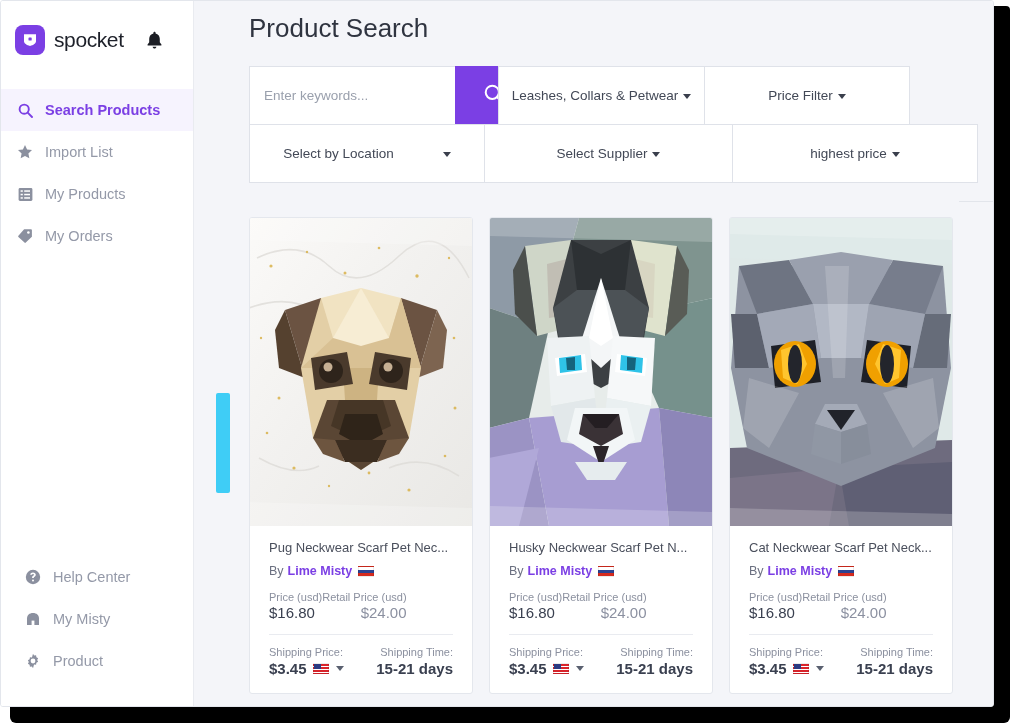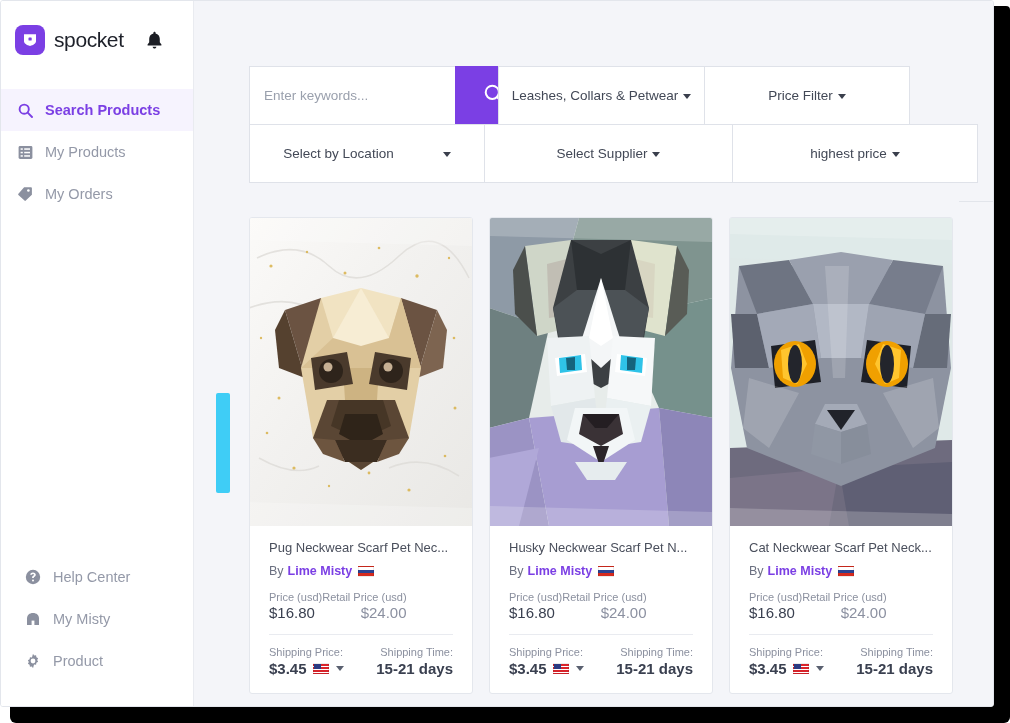--- a/index.html
+++ b/index.html
@@ -372,20 +372,28 @@
         <div class="nav-item active">
           <span class="ic">
             <svg width="15" height="15" viewBox="0 0 15 15" fill="none" stroke="currentColor" stroke-width="1.9">
               <circle cx="6.2" cy="6.2" r="4.6"></circle>
               <line x1="9.7" y1="9.7" x2="14" y2="14" stroke-linecap="round"></line>
             </svg>
           </span>
           <span class="lbl">Search Products</span>
         </div>
 
+        <div class="nav-item">
+          <span class="ic">
+            <svg width="16" height="16" viewBox="0 0 16 16" fill="currentColor">
+              <path d="M8 0.9l2.1 4.5 4.9 0.6-3.6 3.4 0.95 4.9L8 11.9l-4.35 2.4 0.95-4.9L1 6l4.9-0.6z"></path>
+            </svg>
+          </span>
+          <span class="lbl">Import List</span>
+        </div>
 
         <div class="nav-item">
           <span class="ic">
             <svg width="15" height="15" viewBox="0 0 15 15" fill="currentColor">
               <rect x="0.6" y="1" width="13.8" height="13" rx="1.4"></rect>
               <rect x="2.6" y="3.3" width="2.2" height="1.5" fill="#ffffff"></rect>
               <rect x="6.2" y="3.3" width="5.8" height="1.5" fill="#ffffff"></rect>
               <rect x="2.6" y="6.8" width="2.2" height="1.5" fill="#ffffff"></rect>
               <rect x="6.2" y="6.8" width="5.8" height="1.5" fill="#ffffff"></rect>
               <rect x="2.6" y="10.2" width="2.2" height="1.5" fill="#ffffff"></rect>
@@ -438,20 +446,21 @@
             </svg>
           </span>
           <span class="lbl">Product</span>
         </div>
 
       </div>
     </div>
 
     <div class="main">
 
+      <div class="page-title">Product Search</div>
 
       <div class="filters">
 
         <div class="frow">
           <div class="search-wrap">
             <input class="search-input" type="text" placeholder="Enter keywords..." style="">
             <button class="search-btn">
               <span>
                 <svg width="22" height="22" viewBox="0 0 22 22" fill="none" stroke="#ffffff" stroke-width="2">
                   <circle cx="9.3" cy="9.3" r="6.6"></circle>

